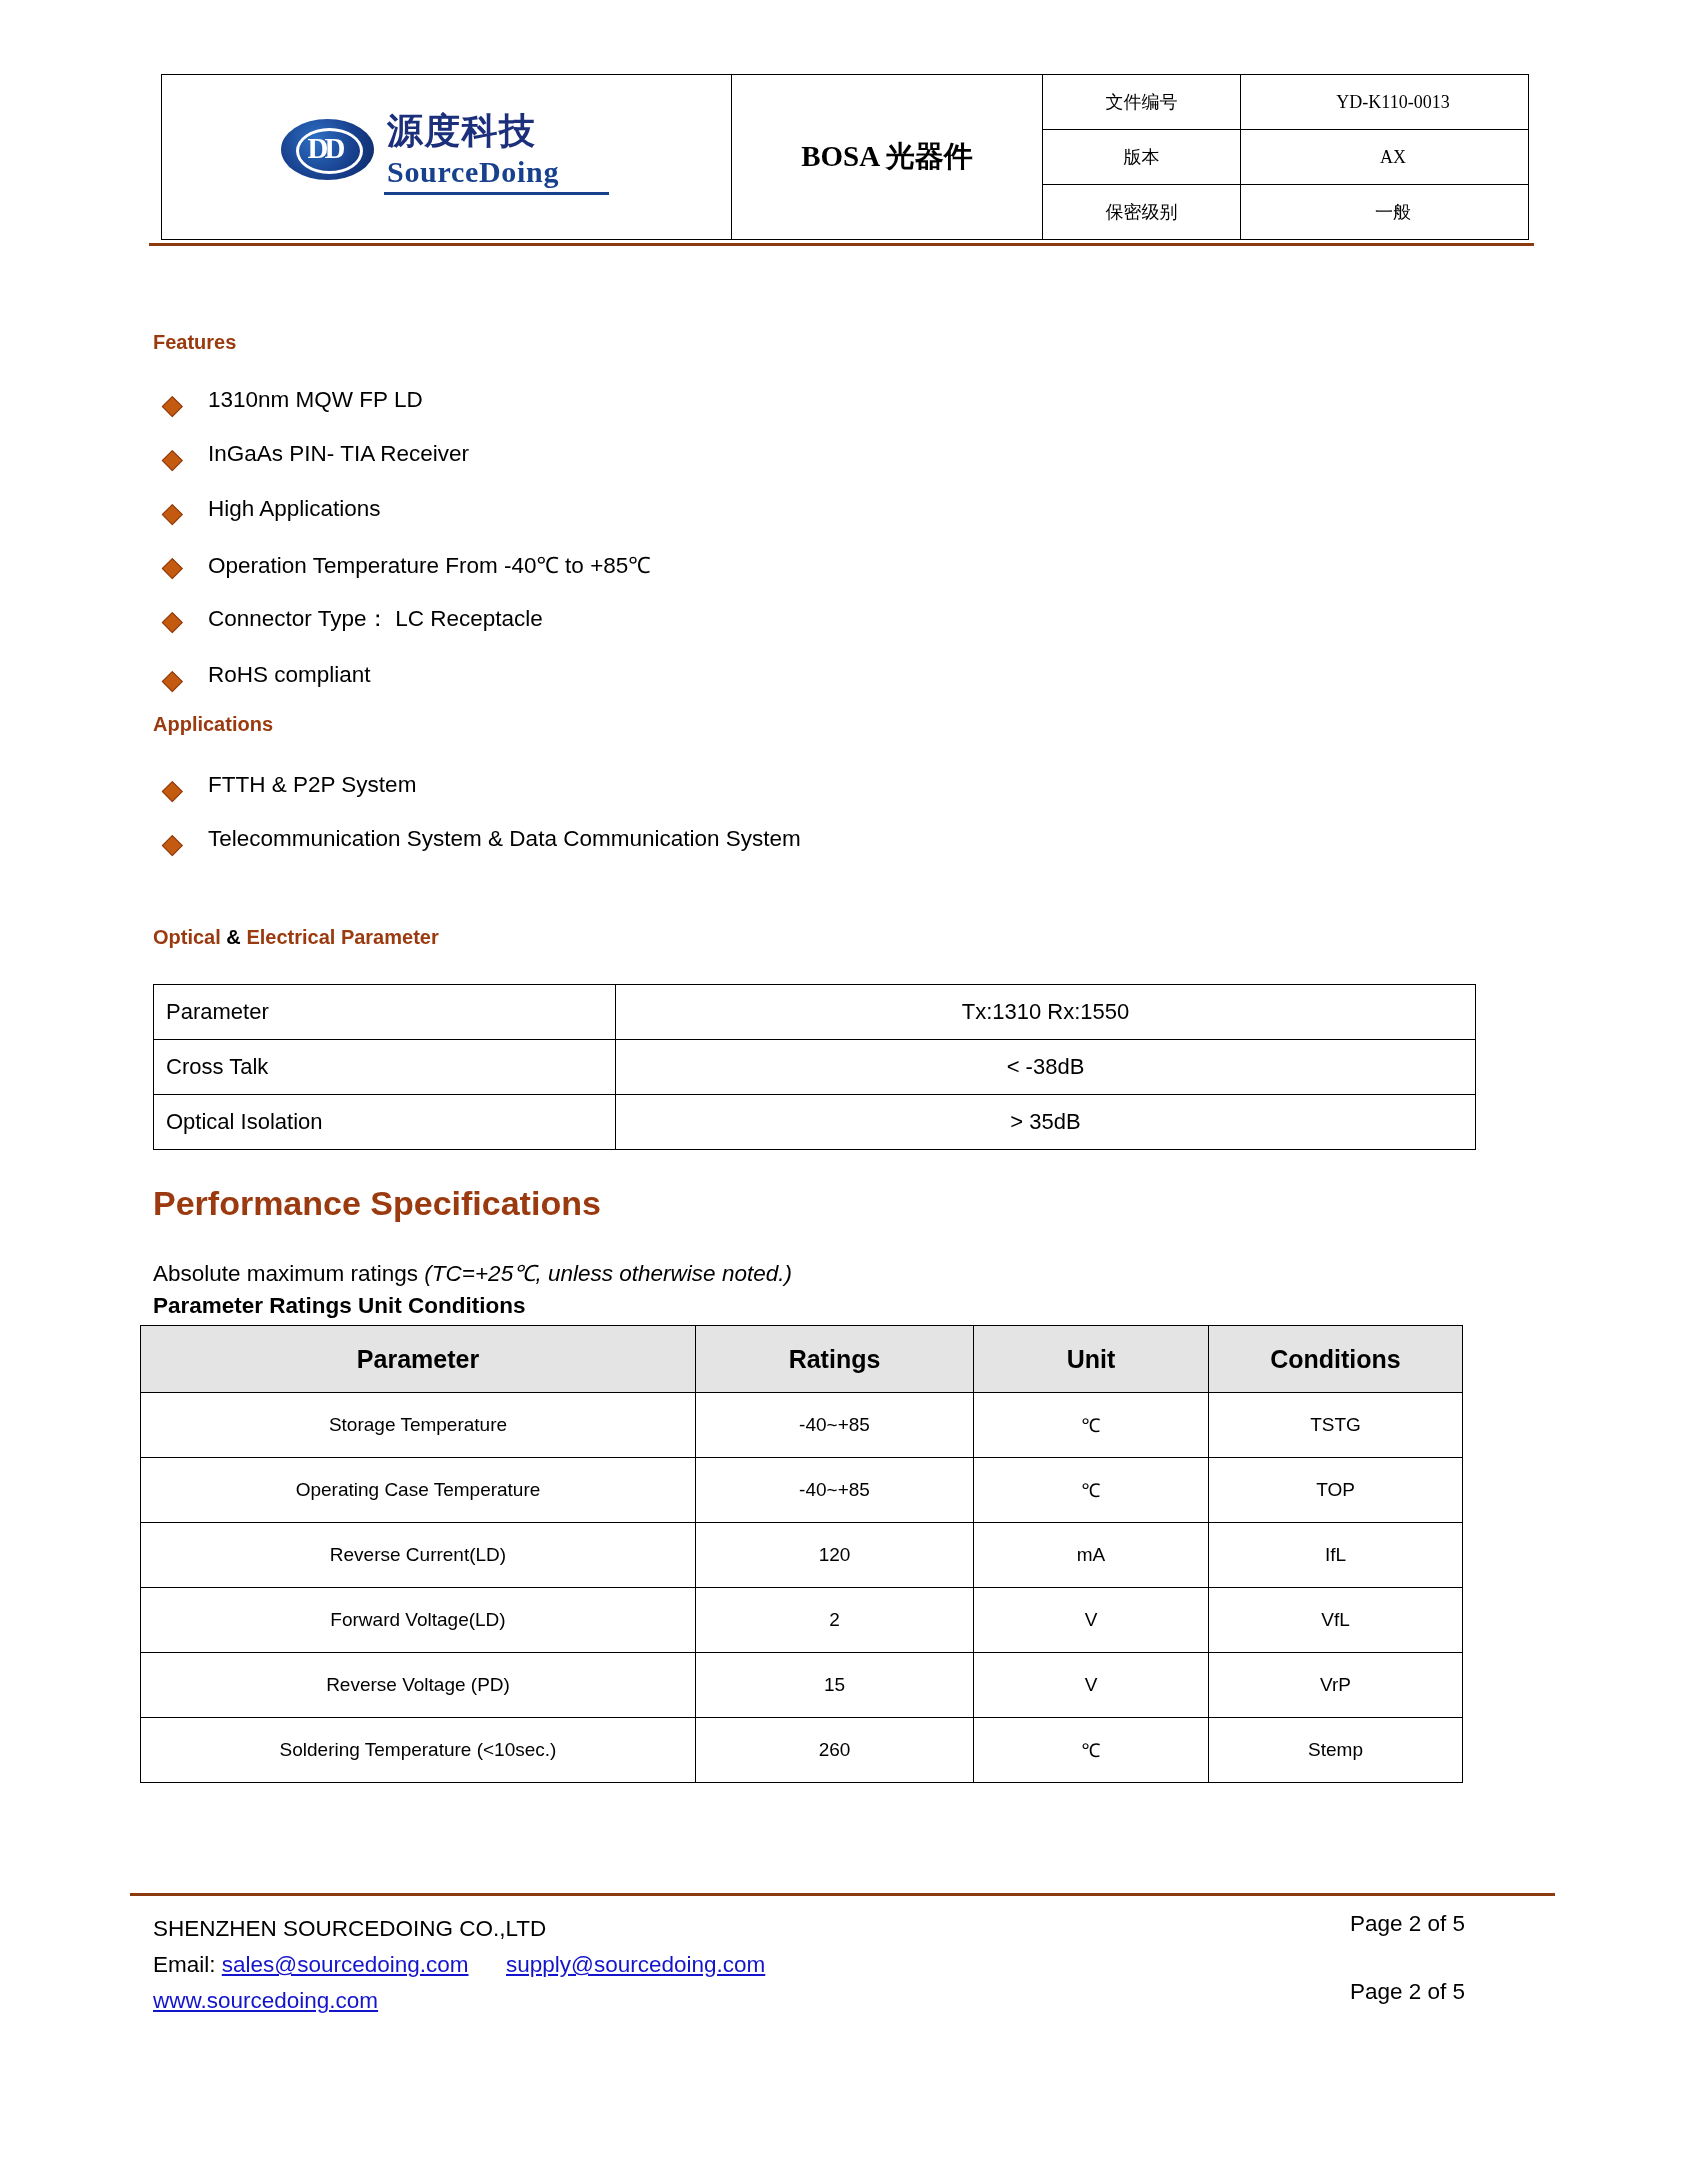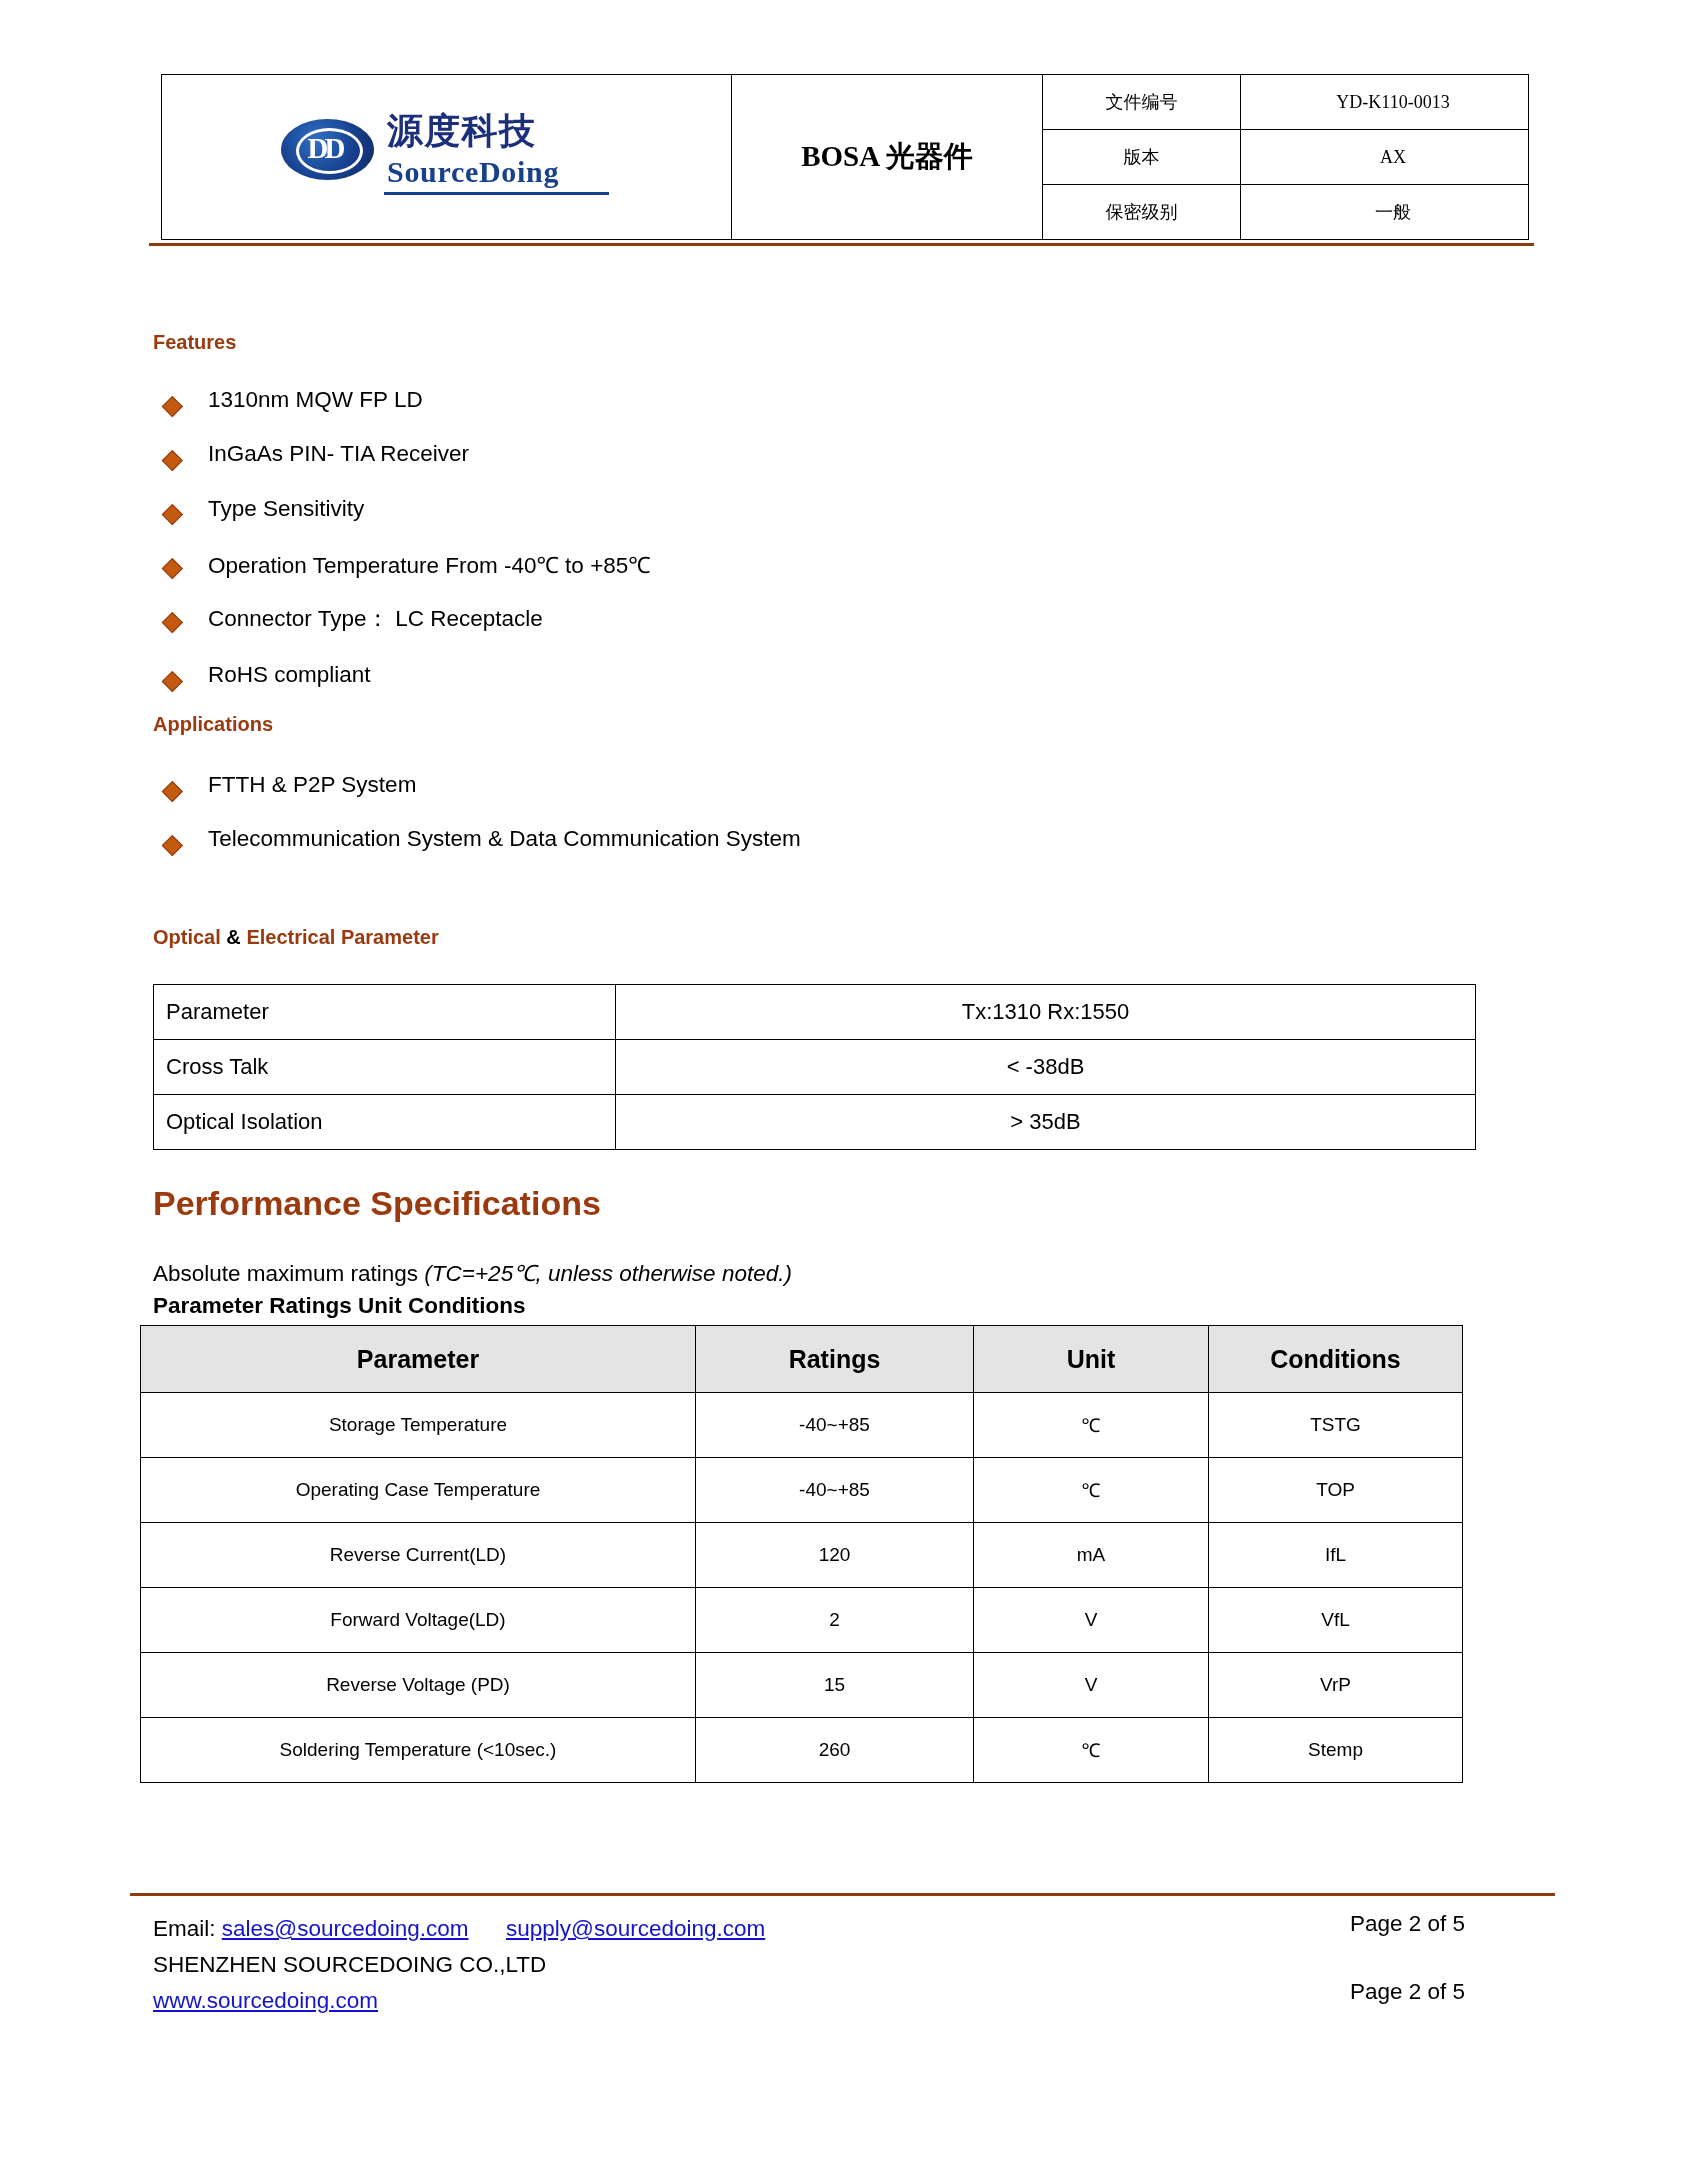--- a/index.html
+++ b/index.html
@@ -320,21 +320,21 @@
 
   <div class="sec-heading" style="left:153px; top:331px;">Features</div>
 
   <div class="diamond" style="left:165px; top:399px;"></div>
   <div class="bullet-item" style="left:208px; top:387px;">1310nm MQW FP LD</div>
 
   <div class="diamond" style="left:165px; top:453px;"></div>
   <div class="bullet-item" style="left:208px; top:441px;">InGaAs PIN- TIA Receiver</div>
 
   <div class="diamond" style="left:165px; top:507px;"></div>
-  <div class="bullet-item" style="left:208px; top:496px;">Type Sensitivity</div>
+  <div class="bullet-item" style="left:208px; top:496px;">High Applications</div>
 
   <div class="diamond" style="left:165px; top:561px;"></div>
   <div class="bullet-item" style="left:208px; top:549px;">Operation Temperature From -40℃ to +85℃</div>
 
   <div class="diamond" style="left:165px; top:615px;"></div>
   <div class="bullet-item" style="left:208px; top:603px;">Connector Type：  LC Receptacle</div>
 
   <div class="diamond" style="left:165px; top:674px;"></div>
   <div class="bullet-item" style="left:208px; top:662px;">RoHS compliant</div>
 
@@ -418,27 +418,27 @@
       <td>Soldering Temperature (&lt;10sec.)</td>
       <td>260</td>
       <td>℃</td>
       <td>Stemp</td>
     </tr>
   </tbody>
     </table>
 
   <div class="footer-rule"></div>
   <div class="footer-left">
+    <div>SHENZHEN SOURCEDOING CO.,LTD</div>
     <div>
       <span>Email:</span>
       <a href="#">sales@sourcedoing.com</a>
       &nbsp;&nbsp;&nbsp;&nbsp;
       <a href="#">supply@sourcedoing.com</a>
     </div>
-    <div>SHENZHEN SOURCEDOING CO.,LTD</div>
     <div>
       <a href="#">www.sourcedoing.com</a>
     </div>
   </div>
   <div class="footer-right-1">Page 2 of 5</div>
   <div class="footer-right-2">Page 2 of 5</div>
 
 </div>
 
 

